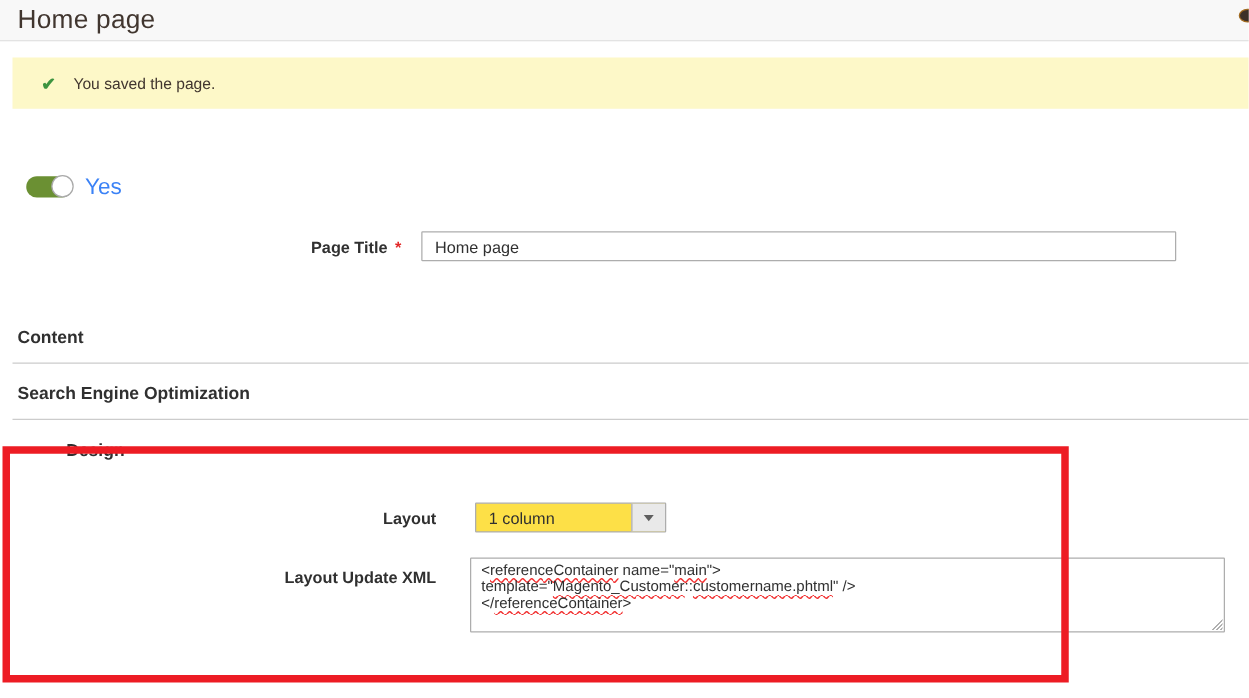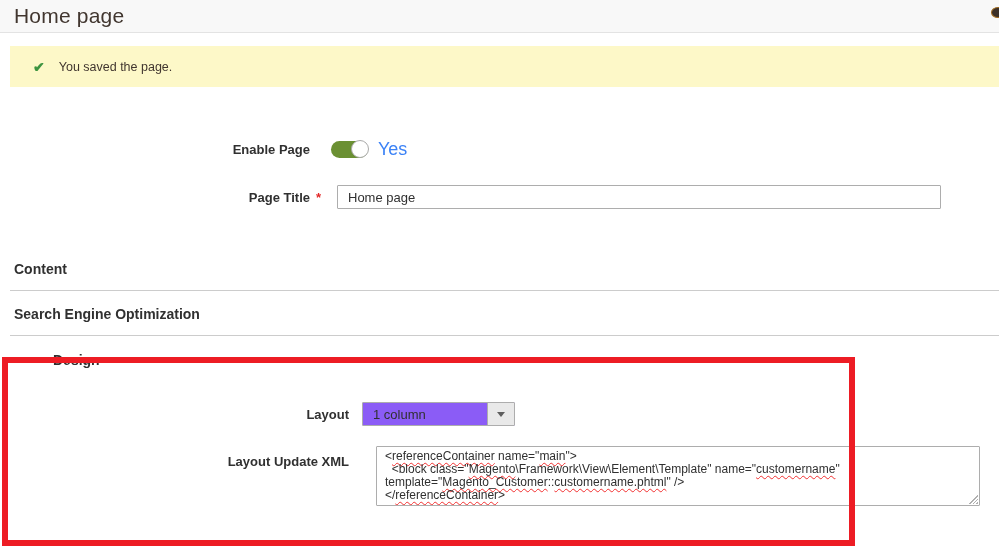--- a/index.html
+++ b/index.html
@@ -121,25 +121,25 @@
   .design-section { margin-top: 16px; padding-left: 39px; }
   .design-header {
     margin-left: 14px;
     font-size: 14px;
     font-weight: 700;
     color: #303030;
     cursor: pointer;
   }
   .row-layout { margin-top: 34px; }
   .select {
-    margin-left: 13px;
+    margin-left: 31px;
     width: 153px; height: 24px;
     border: 1px solid #adadad;
     border-radius: 1px;
-    background: #8b5cf6;
+    background: #fde047;
     display: flex;
     cursor: pointer;
   }
   .select-value {
     flex: 1;
     font-size: 13px;
     color: #303030;
     padding: 4px 0 0 10px;
     overflow: hidden;
     white-space: nowrap;
@@ -211,21 +211,20 @@
 </div>
 
 <div class="banner" style="background: rgb(253, 248, 200);">
   <span class="check-icon" style="color: rgb(61, 148, 64);">✔</span>
   <span class="banner-text">You saved the page.</span>
 </div>
 
 <div class="form-area">
 
   <div class="field-row">
-    <span class="field-label">Enable Page</span>
     <span class="toggle" style="background: rgb(107, 144, 51);">
       <span class="knob"></span>
     </span>
     <span class="toggle-state">Yes</span>
   </div>
 
   <div class="field-row row-page-title">
     <span class="field-label">Page Title</span>
     <span class="required-marker">*</span>
     <input class="text-input" type="text" value="Home page" style="">
@@ -248,20 +247,19 @@
         <span class="caret-glyph"></span>
       </span>
     </div>
   </div>
 
   <div class="field-row row-xml">
     <span class="field-label xml-label">Layout Update XML</span>
     <div class="xml-box">
       <span class="resize-handle"></span>
     <div class="xml-line"><span>&lt;</span><span class="misspelled">referenceContainer</span><span> name="</span><span class="misspelled">main</span><span>"&gt;</span></div>
-        <div class="xml-line"><span>  &lt;block class="</span><span class="misspelled">Magento</span><span>\Framework\View\Element\Template" name="</span><span class="misspelled">customername</span><span>"</span></div>
         <div class="xml-line"><span>template="</span><span class="misspelled">Magento_Customer</span><span>::</span><span class="misspelled">customername.phtml</span><span>" /&gt;</span></div>
         <div class="xml-line"><span>&lt;/</span><span class="misspelled">referenceContainer</span><span>&gt;</span></div>
       </div>
   </div>
 </div>
 
 <div class="annotation" style="border-color: rgb(237, 28, 36);"></div>
 
 </body></html>

